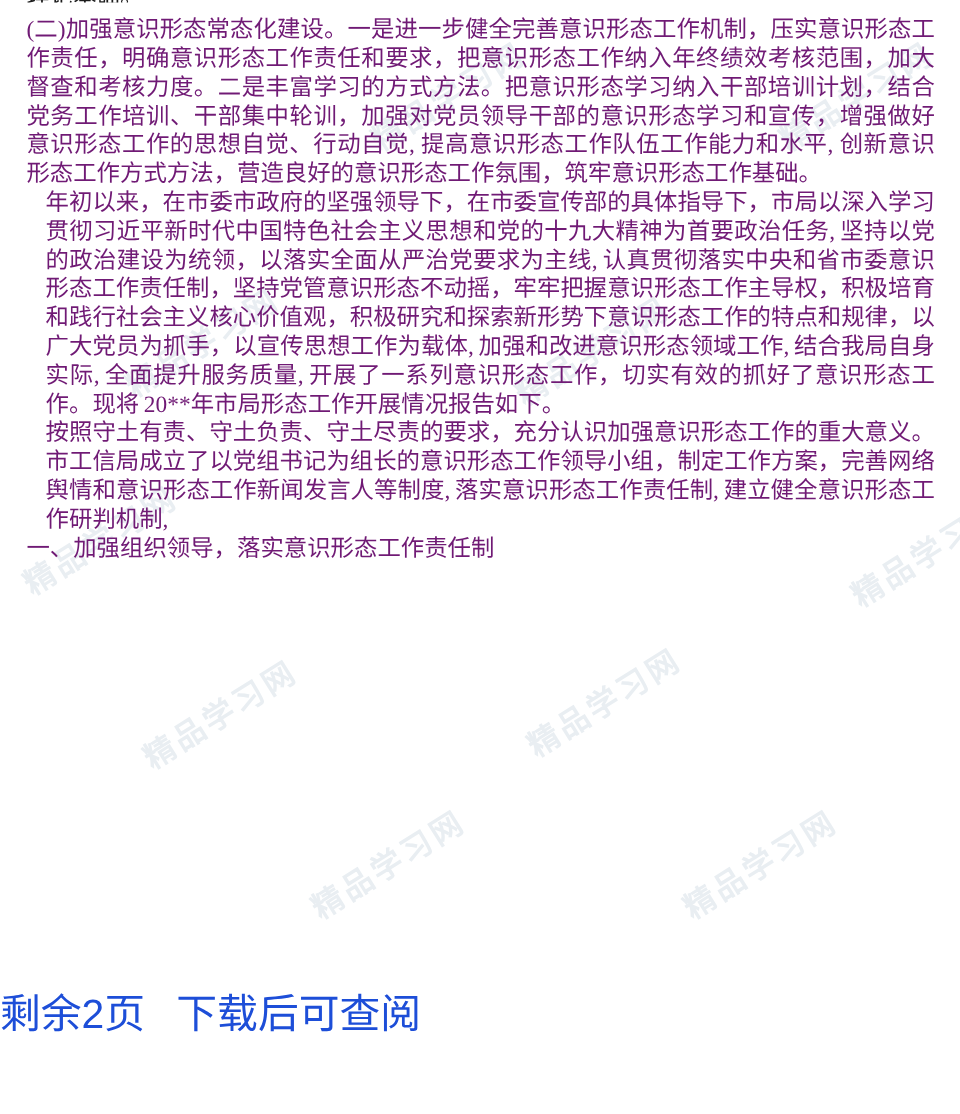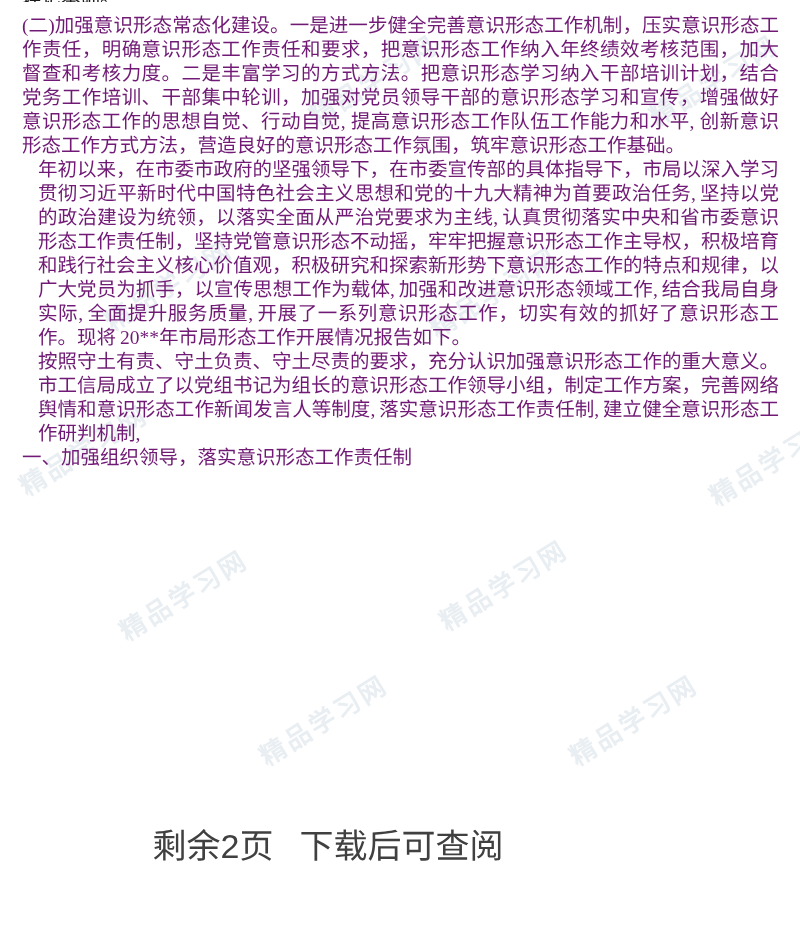--- a/index.html
+++ b/index.html
@@ -88,22 +88,22 @@
     margin-left: 16px;
   }
 
   
   #footer-notice {
     position: absolute;
     left: 0;
     top: 822px;
     width: 656px;
     z-index: 3;
-    text-align: center;
-    color: #404040;
+    text-align: left;
+    color: #1d4ed8;
     font-size: 34px;
     line-height: 48px;
     font-family: "Liberation Sans", "DejaVu Sans", sans-serif;
     white-space: pre;
   }
   #footer-notice .pages-left { }
   #footer-notice .gap { display: inline-block; width: 26px; }
   #footer-notice .hint { }
 </style>
 </head>

